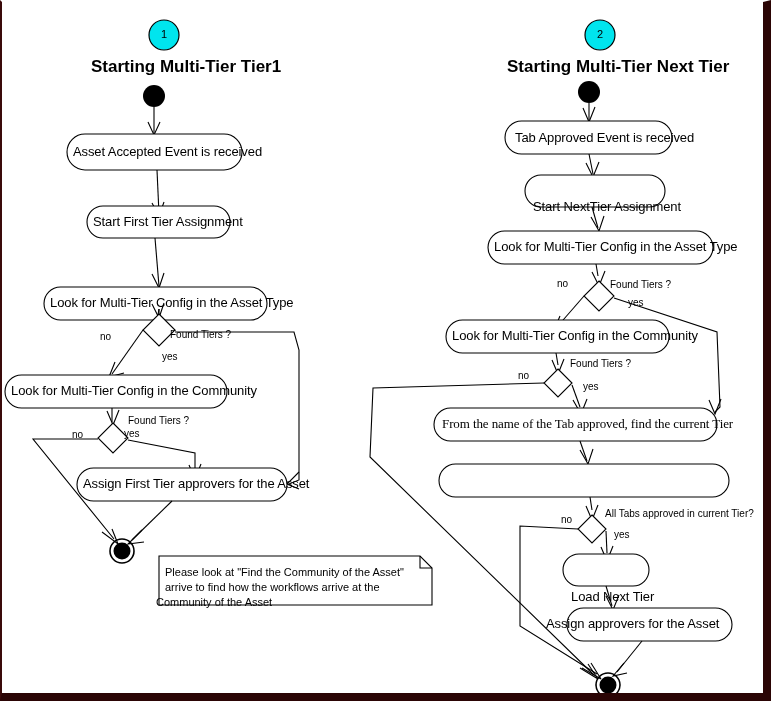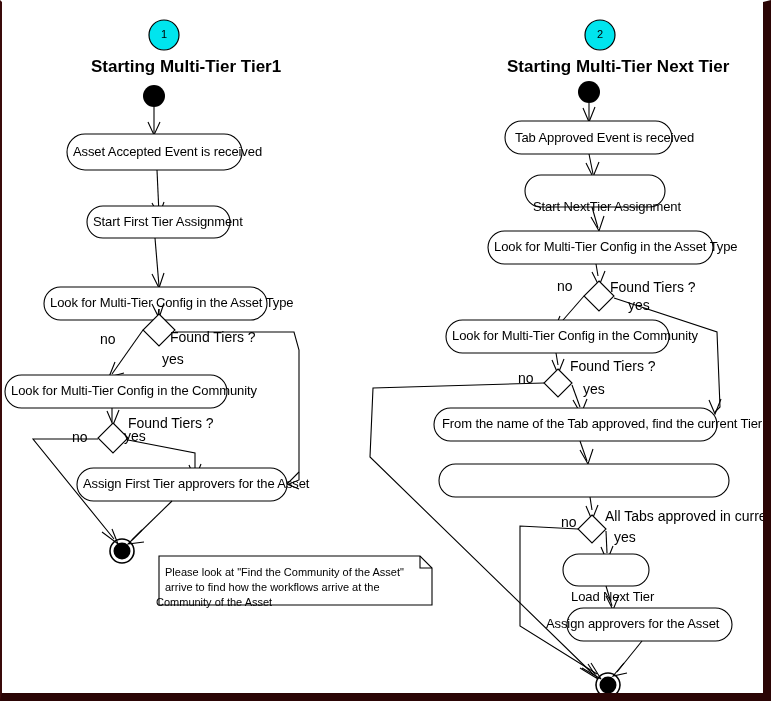--- a/index.html
+++ b/index.html
@@ -38,21 +38,21 @@
     font-family: "Liberation Sans", sans-serif;
     font-size: 13px;
     color: #000000;
     white-space: nowrap;
     line-height: 12px;
     letter-spacing: -0.1px;
   }
   .edge-label {
     position: absolute;
     font-family: "Liberation Sans", sans-serif;
-    font-size: 14px;
+    font-size: 10px;
     color: #000000;
     white-space: nowrap;
   }
   .title-label {
     position: absolute;
     font-family: "Liberation Sans", sans-serif;
     font-size: 17px;
     color: #000000;
     white-space: nowrap;
     font-weight: bold;
@@ -250,21 +250,21 @@
   <div class="node-label" style="left:492px; top:239px;">Look for Multi-Tier Config in the Asset Type</div>
   <div class="edge-label" style="left:608px; top:277px;">Found Tiers ?</div>
   <div class="edge-label" style="left:555px; top:276px;">no</div>
   <div class="edge-label" style="left:626px; top:295px;">yes</div>
 
   <div class="node-label" style="left:450px; top:328px;">Look for Multi-Tier Config in the Community</div>
   <div class="edge-label" style="left:568px; top:356px;">Found Tiers ?</div>
   <div class="edge-label" style="left:516px; top:368px;">no</div>
   <div class="edge-label" style="left:581px; top:379px;">yes</div>
 
-  <div class="node-label" style="left:440px; top:416px;">From the name of the Tab approved, find the current Tier</div>
+  <div class="node-label" style="left:440px; top:416px;font-family:Liberation Serif, serif;">From the name of the Tab approved, find the current Tier</div>
 
   <div class="edge-label" style="left:603px; top:506px;">All Tabs approved in current Tier?</div>
   <div class="edge-label" style="left:559px; top:512px;">no</div>
   <div class="edge-label" style="left:612px; top:527px;">yes</div>
 
   <div class="node-label" style="left:569px; top:589px;">Load Next Tier</div>
   <div class="node-label" style="left:544px; top:616px;">Assign approvers for the Asset</div>
 
 </div>
 

